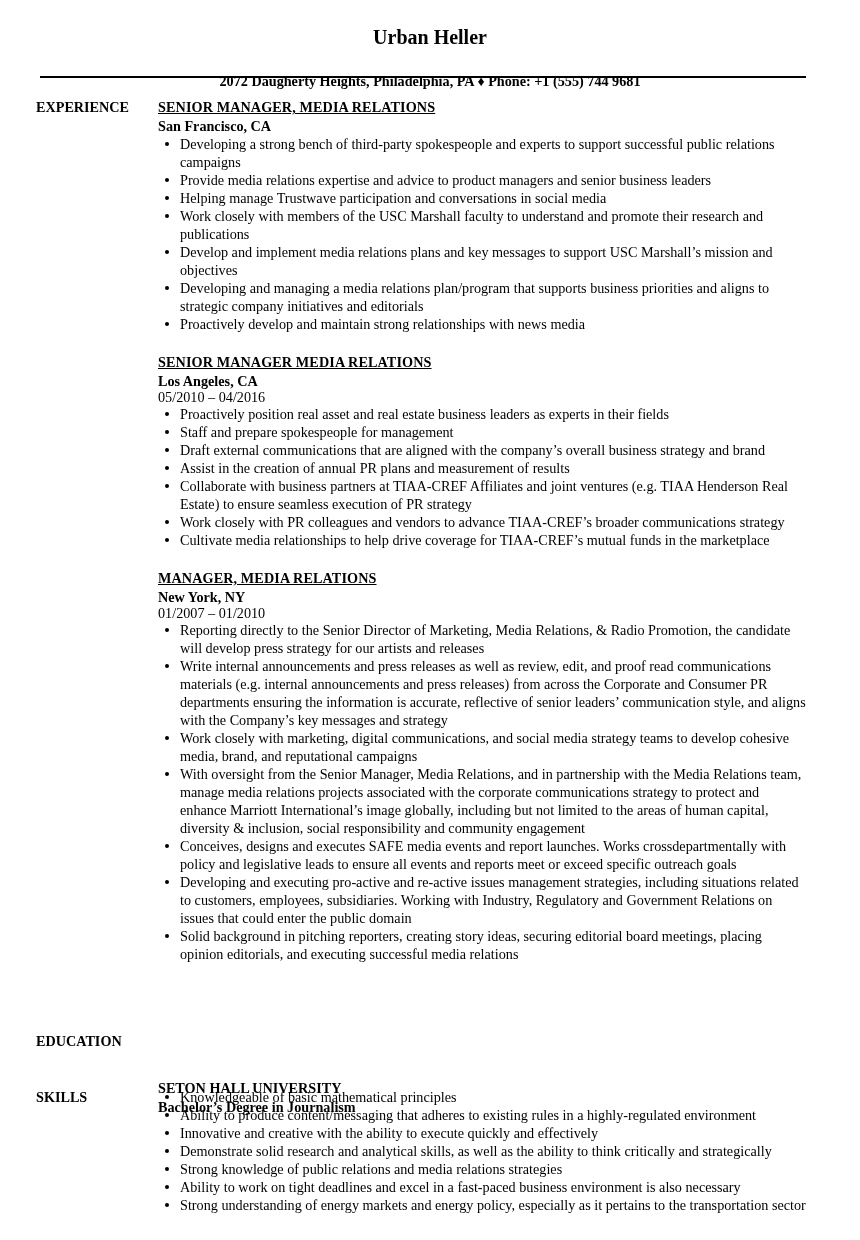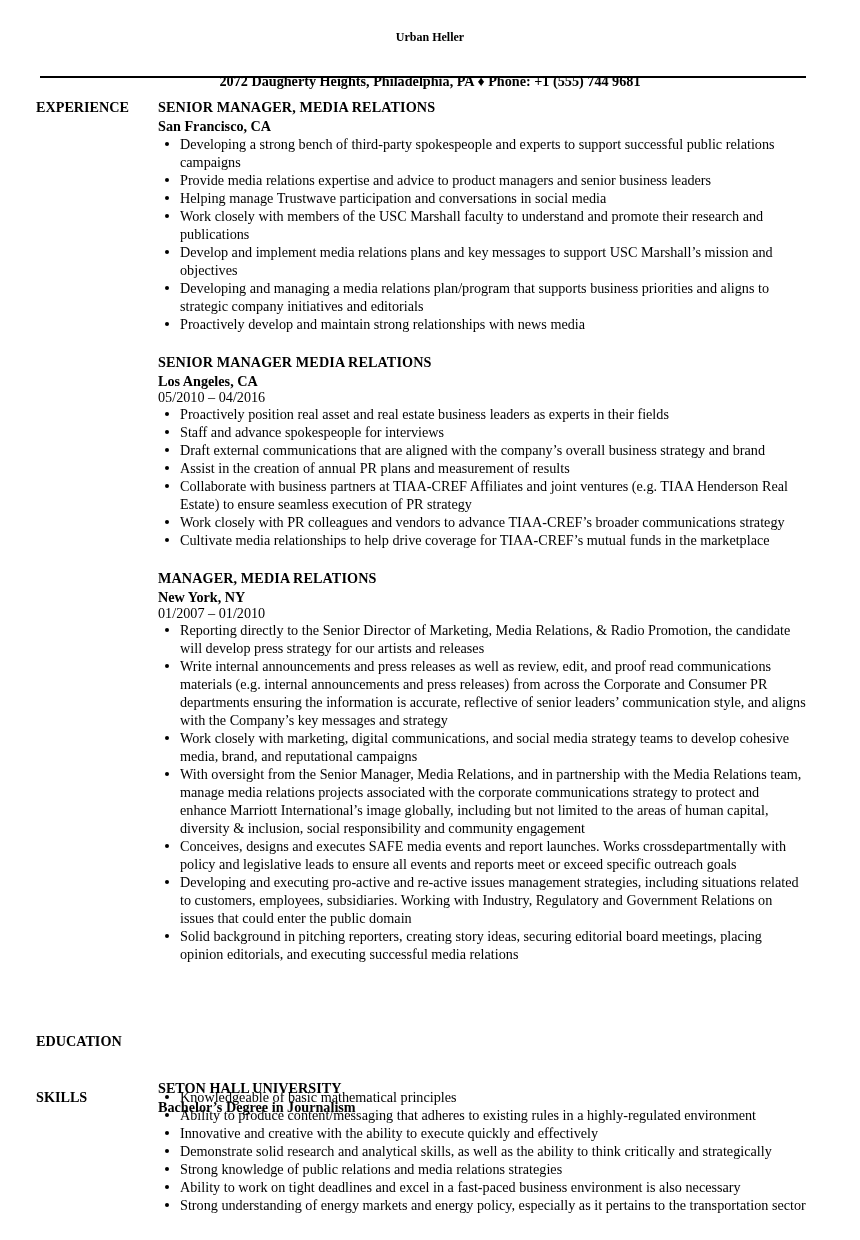--- a/index.html
+++ b/index.html
@@ -2,30 +2,30 @@
 <html><head>
   <meta charset="utf-8">
   <style>
     html, body { margin: 0; padding: 0; background: #ffffff; }
     body {
       width: 860px; height: 1240px; overflow: hidden; position: relative;
       font-family: "Liberation Serif", "DejaVu Serif", serif;
       color: #000000; font-size: 14.2px; line-height: 18px;
     }
     .header { position: absolute; left: 0; top: 26px; width: 860px; text-align: center; }
-    .name { font-weight: bold; font-size: 12px; line-height: 22px; margin: 0; }
+    .name { font-weight: bold; font-size: 20px; line-height: 22px; margin: 0; }
     .contact { font-weight: bold; font-size: 14.2px; line-height: 18px; margin-top: 24px; }
     .rule { position: absolute; left: 40px; top: 76px; width: 766px; height: 0; border-top: 2.5px solid #000; }
 
     .section { position: absolute; left: 0; width: 860px; }
     .sec-label { position: absolute; left: 36px; top: 0; font-weight: bold; font-size: 14.2px; line-height: 18px; }
     .sec-body { position: absolute; left: 158px; top: 0; width: 650px; }
 
     .job { margin-bottom: 18px; }
-    .job-title { font-weight: bold; font-size: 14.2px; line-height: 18px; letter-spacing: 0.1px; }
+    .job-title { font-weight: bold; font-size: 14.2px; line-height: 18px; letter-spacing: 0.1px; text-decoration: underline; }
     .job-loc { font-weight: bold; line-height: 18px; margin-top: 1px; }
     .job-date { line-height: 15px; }
     ul.bullets { list-style: none; margin: 0; padding: 0; }
     ul.bullets li { position: relative; padding-left: 22px; line-height: 18px; }
     ul.bullets li::before {
       content: ""; position: absolute; left: 7px; top: 7px;
       width: 4px; height: 4px; border-radius: 50%; background: #000;
     }
     .edu-school { font-weight: bold; line-height: 18px; margin-top: 47px; }
     .edu-degree { font-weight: bold; line-height: 18px; margin-top: 1px; }
@@ -60,21 +60,21 @@
         <li>Proactively develop and maintain strong relationships with news media</li>
       </ul>
     </div>
 
     <div class="job" style="margin-top: 20px;">
       <div class="job-title">SENIOR MANAGER MEDIA RELATIONS</div>
       <div class="job-loc">Los Angeles, CA</div>
       <div class="job-date">05/2010 – 04/2016</div>
       <ul class="bullets">
         <li>Proactively position real asset and real estate business leaders as experts in their fields</li>
-        <li>Staff and advance spokespeople for interviews</li>
+        <li>Staff and prepare spokespeople for management</li>
         <li>Draft external communications that are aligned with the company’s overall business strategy and brand</li>
         <li>Assist in the creation of annual PR plans and measurement of results</li>
         <li>Collaborate with business partners at TIAA-CREF Affiliates and joint ventures (e.g. TIAA Henderson Real Estate) to ensure seamless execution of PR strategy</li>
         <li>Work closely with PR colleagues and vendors to advance TIAA-CREF’s broader communications strategy</li>
         <li>Cultivate media relationships to help drive coverage for TIAA-CREF’s mutual funds in the marketplace</li>
       </ul>
     </div>
 
     <div class="job" style="margin-top: 20px;">
       <div class="job-title">MANAGER, MEDIA RELATIONS</div>

